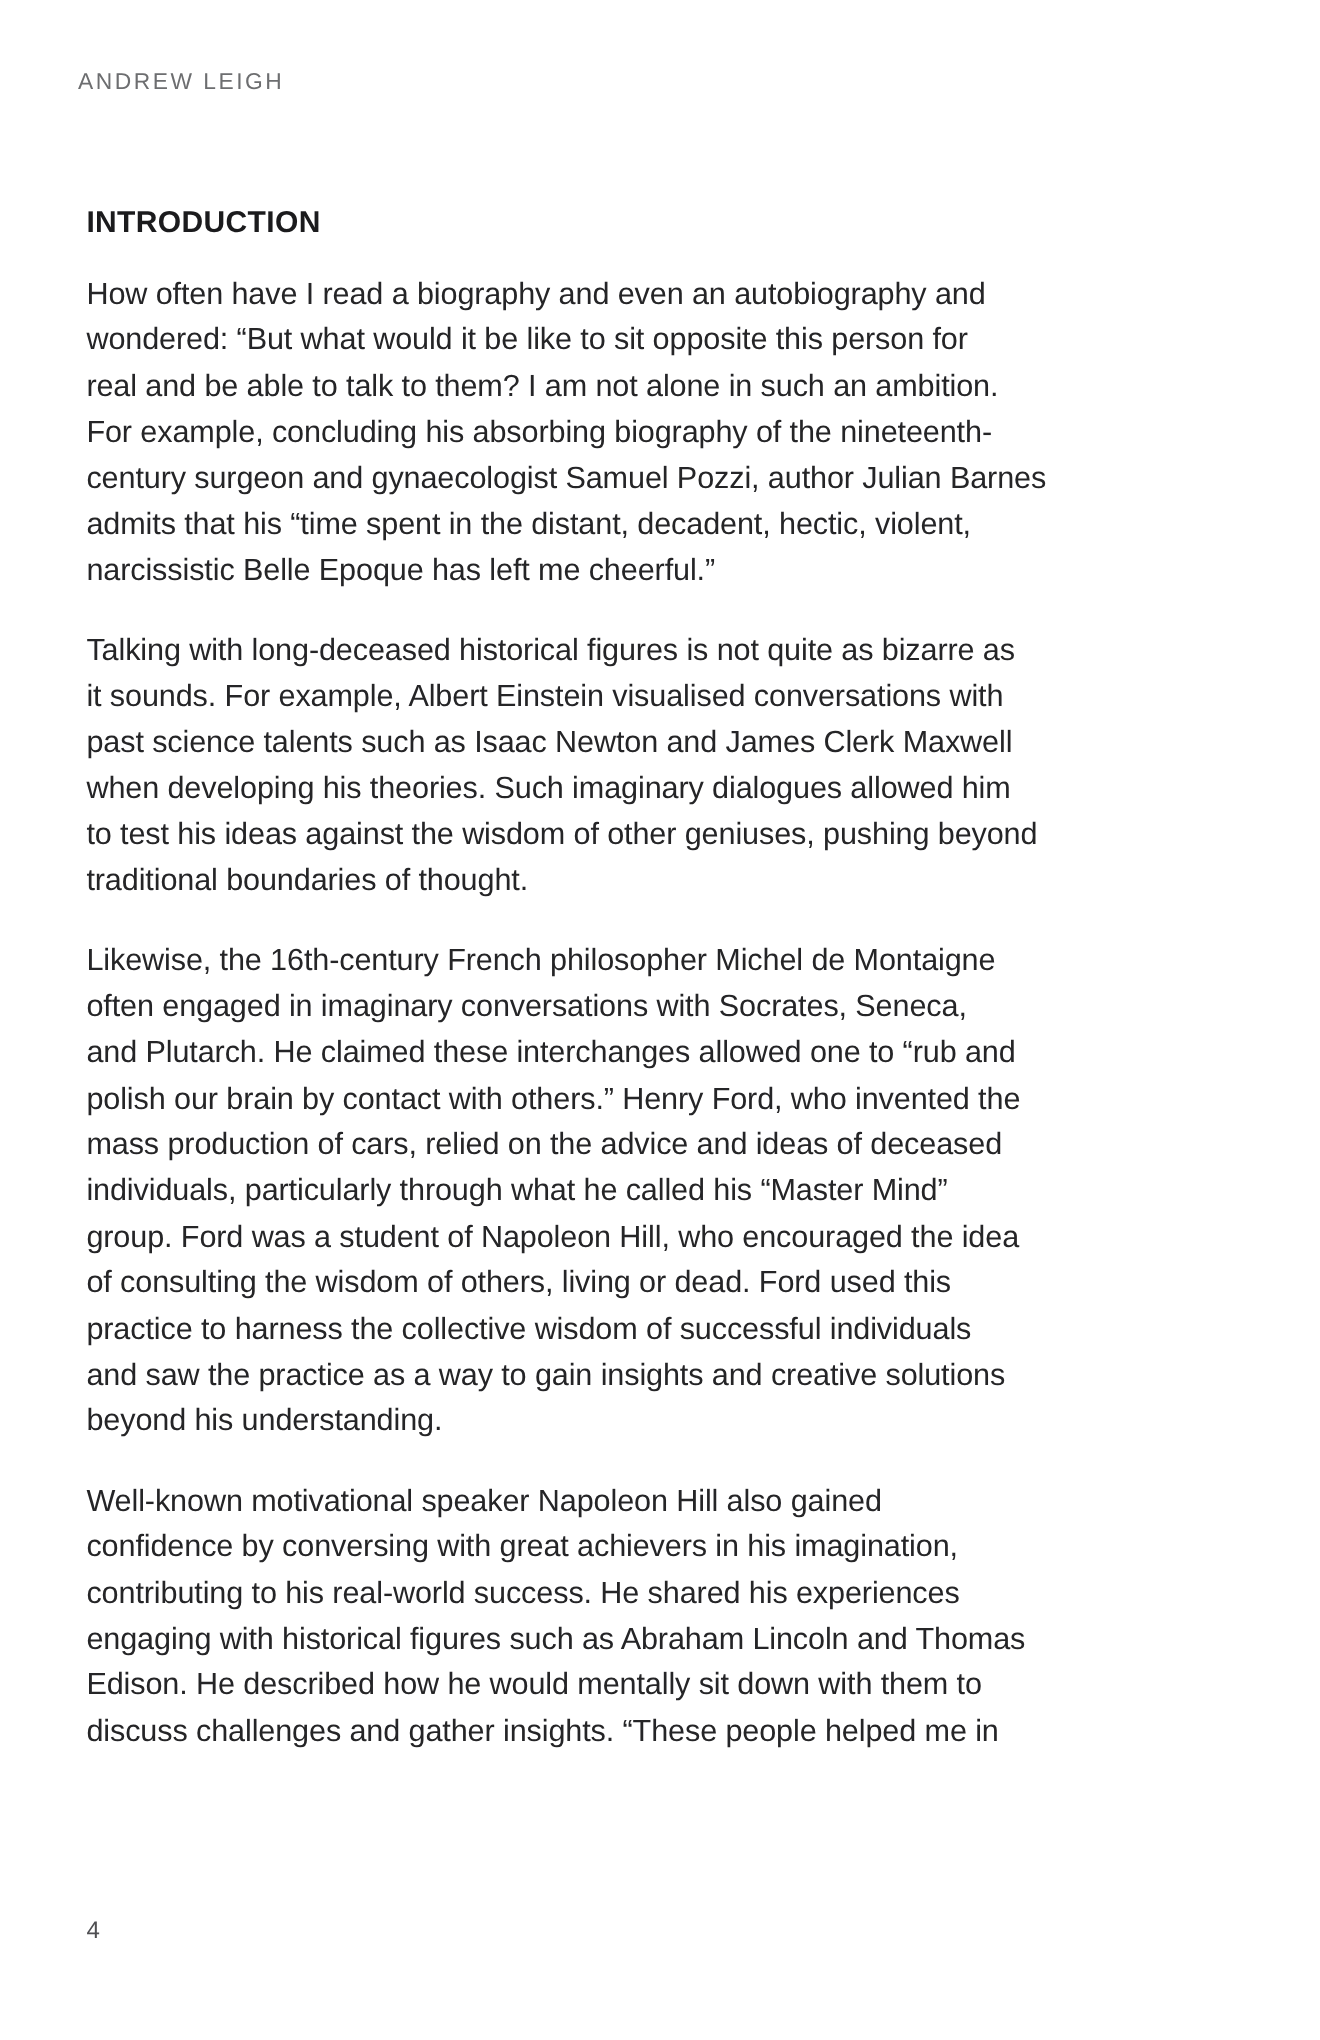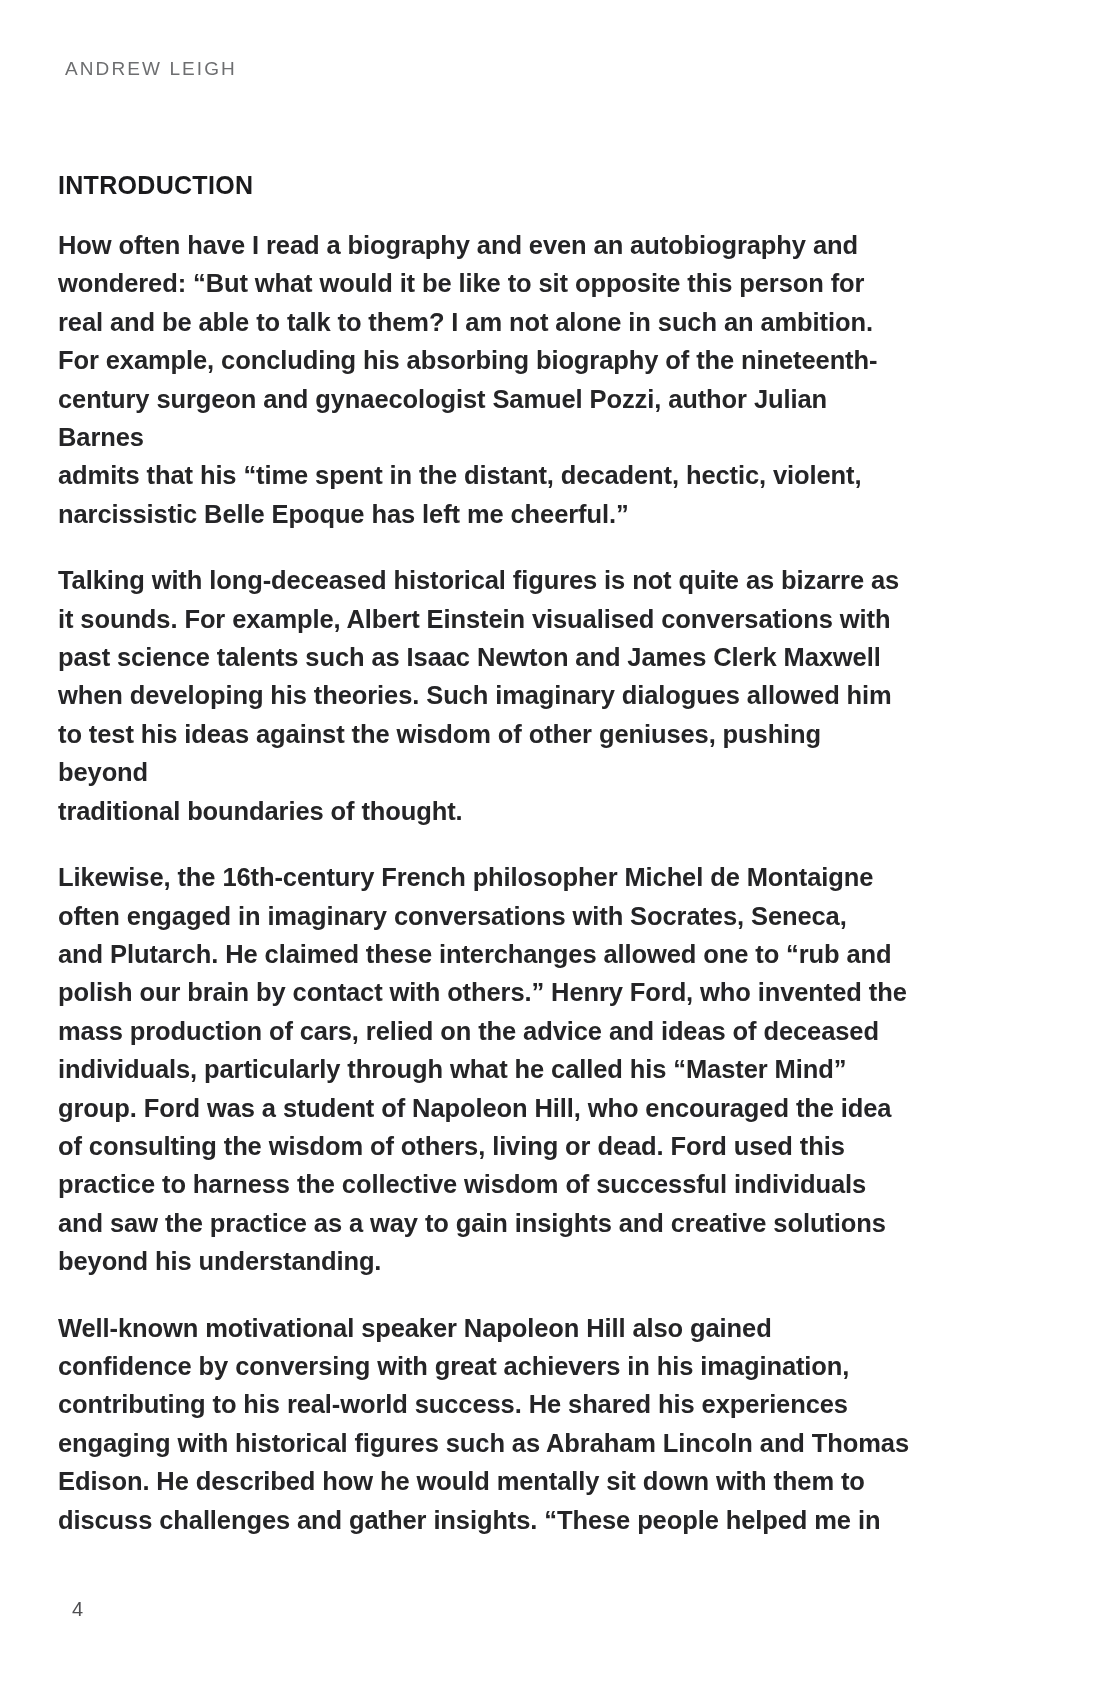--- a/index.html
+++ b/index.html
@@ -32,39 +32,39 @@
     color: #6d6e70;
     font-weight: 400;
     text-transform: uppercase;
     white-space: nowrap;
   }
 
   
   .text-column {
     position: absolute;
     top: 170px;
-    left: 58px;
+    left: 72px;
     width: 860px;
   }
 
   .section-heading {
     font-size: 25px;
     font-weight: 700;
     letter-spacing: 0.3px;
     color: #1b1b1d;
     margin: 0 0 26px 0;
     line-height: 1.2;
   }
 
   .para {
     font-size: 25.5px;
     line-height: 38.4px;
     color: #252527;
     margin: 0 0 28px 0;
-    font-weight: 700;
+    font-weight: 400;
     letter-spacing: -0.1px;
     text-align: left;
     white-space: pre-line;
   }
 
   .para:last-of-type {
     margin-bottom: 14px;
   }
 
   

